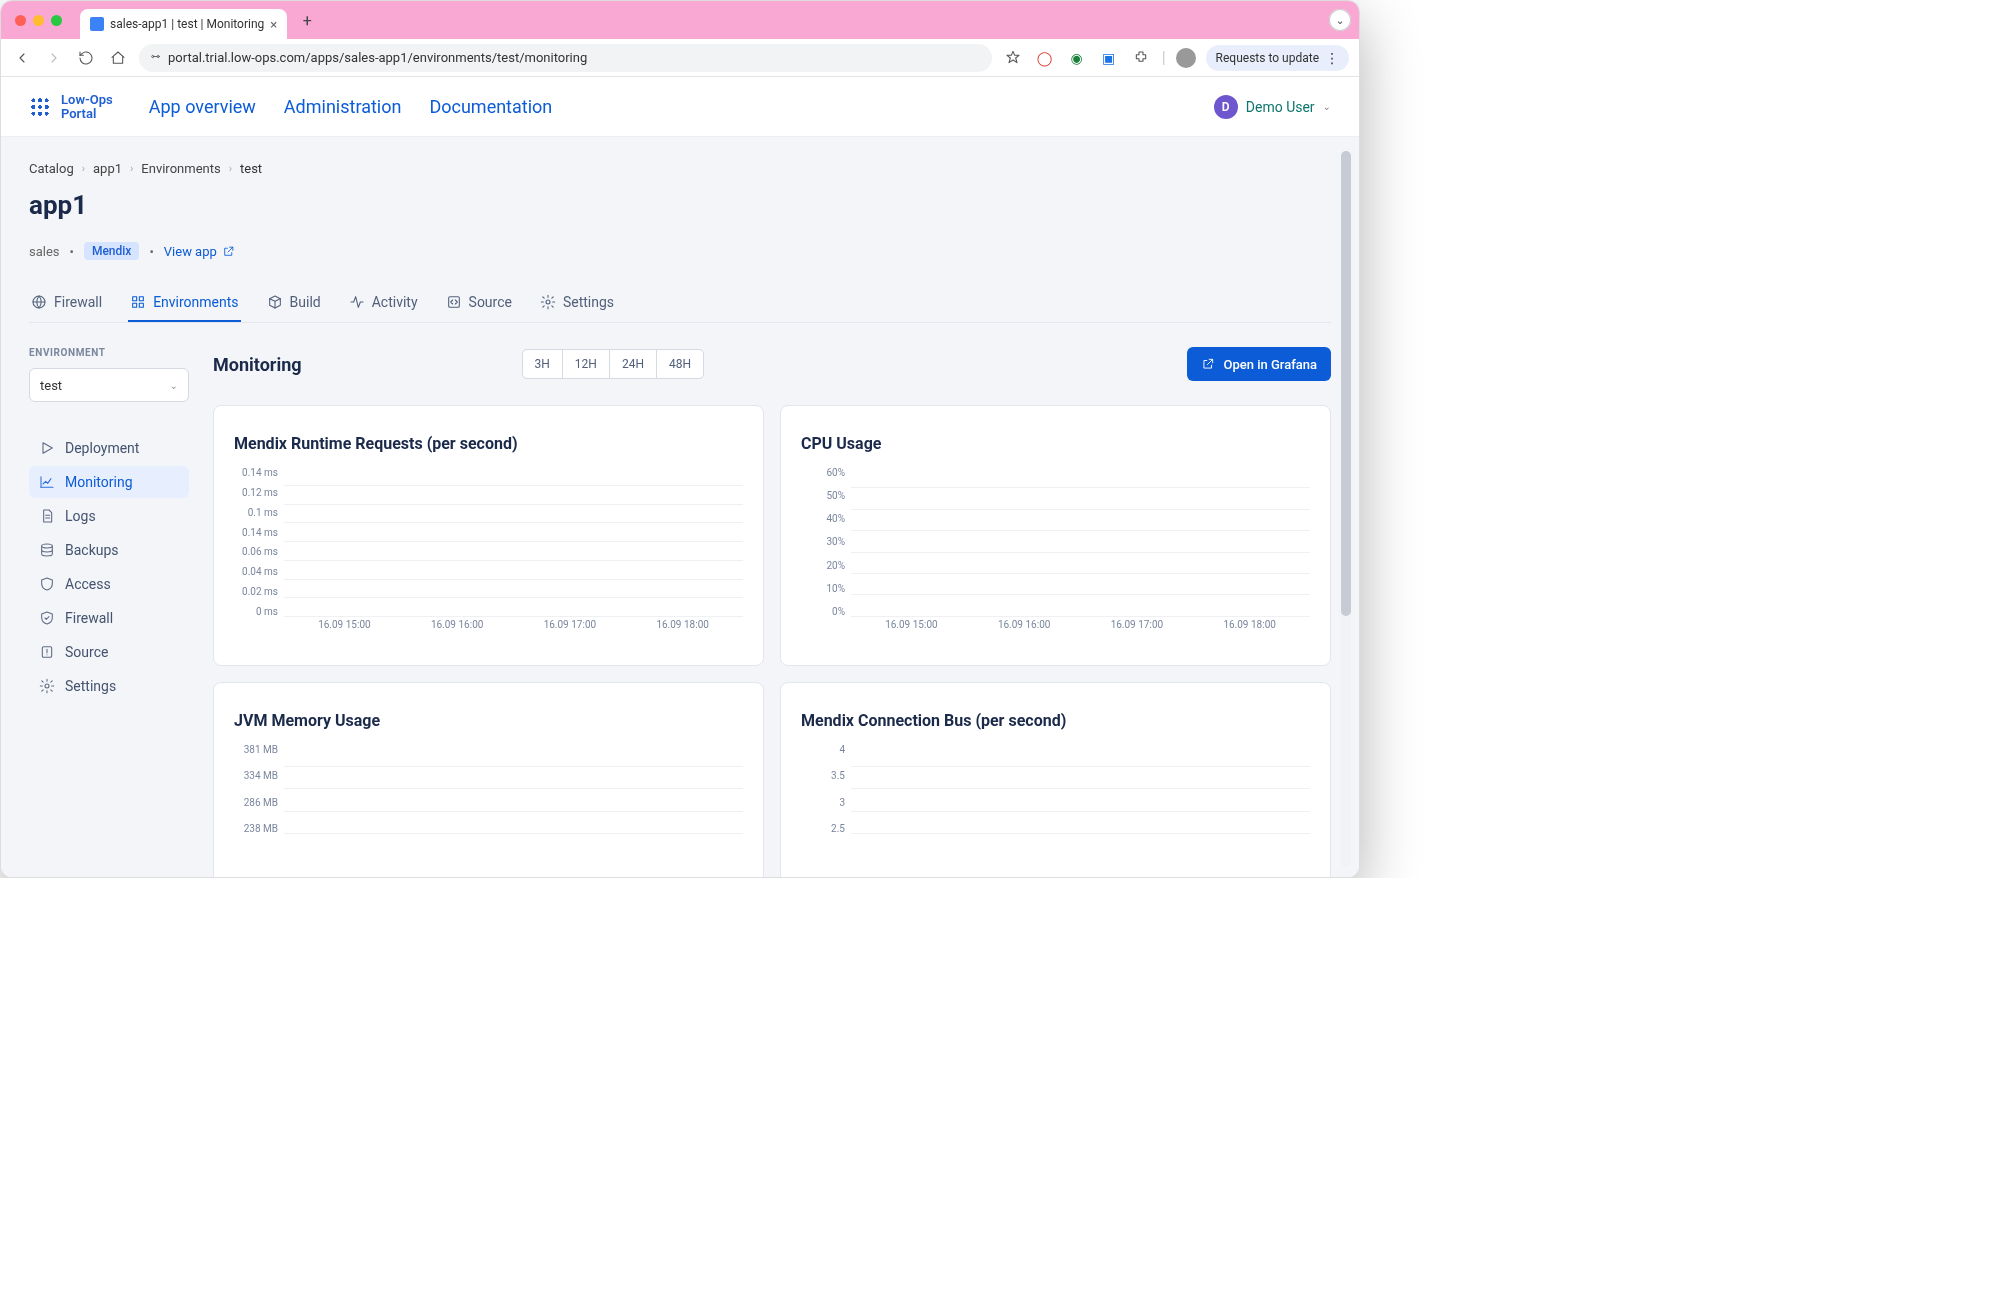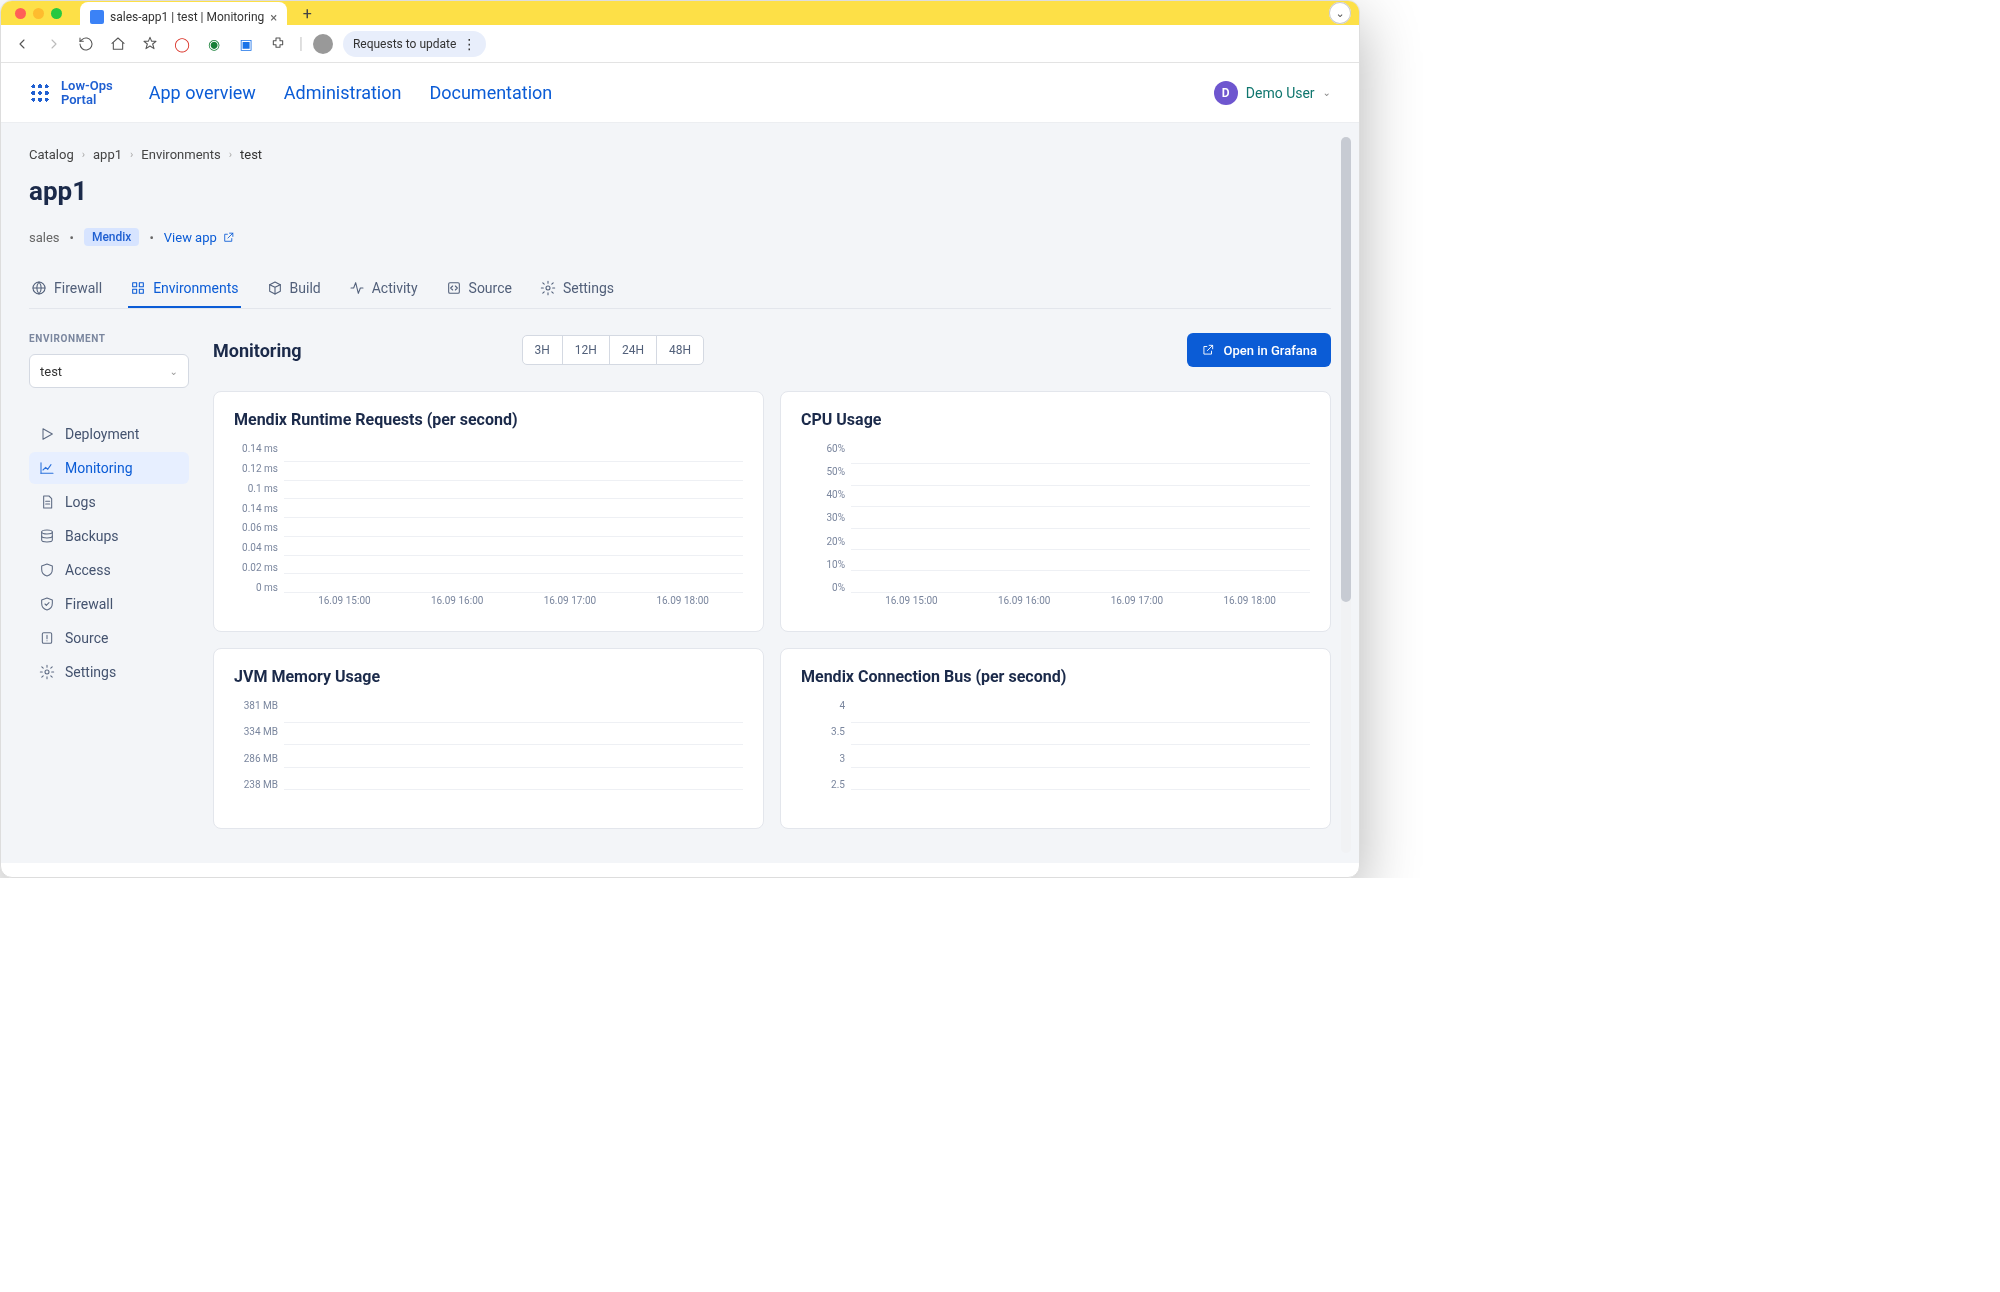--- a/index.html
+++ b/index.html
@@ -1,19 +1,19 @@
 <!DOCTYPE html>
 <html><head>
 <meta charset="utf-8">
 <style>
   * { box-sizing: border-box; margin: 0; padding: 0; }
   body { font-family: -apple-system, BlinkMacSystemFont, "Segoe UI", Roboto, Helvetica, Arial, sans-serif; background: #fff; }
   .browser-window { width: 1360px; height: 878px; margin: 0; border-radius: 12px; overflow: hidden; box-shadow: 0 20px 60px rgba(0,0,0,0.3); background: #fff; border: 1px solid #ddd; }
   
-  .tabbar { height: 24px; background: #fde047; display: flex; align-items: center; padding: 0 8px; gap: 8px; }
+  .tabbar { height: 38px; background: #f9a8d4; display: flex; align-items: center; padding: 0 8px; gap: 8px; }
   .traffic { display: flex; gap: 7px; margin-left: 6px; margin-right: 10px; }
   .dot { width: 11px; height: 11px; border-radius: 50%; }
   .dot.red { background: #ff5f57; } .dot.yellow { background: #febc2e; } .dot.green { background: #28c840; }
   .tab { height: 30px; background: #fff; border-radius: 8px 8px 0 0; display: flex; align-items: center; padding: 0 10px; font-size: 12px; color: #333; gap: 6px; margin-top: 8px; min-width: 170px; }
   .tab .favicon { width: 14px; height: 14px; background: #3b82f6; border-radius: 2px; }
   .tab .close { margin-left: auto; font-size: 13px; color: #666; cursor: pointer; }
   .newtab { width: 24px; height: 24px; display: flex; align-items: center; justify-content: center; color: #444; font-size: 16px; cursor: pointer; }
   .tabbar .spacer { flex: 1; }
   .tabbar .chev { width: 22px; height: 22px; border-radius: 50%; background: #fff; display: flex; align-items: center; justify-content: center; font-size: 11px; color: #555; cursor: pointer; box-shadow: 0 0 0 1px #ccc inset; }
   .urlbar { height: 38px; background: #fff; border-bottom: 1px solid #e3e3e3; display: flex; align-items: center; padding: 0 10px; gap: 10px; }
@@ -80,21 +80,21 @@
   .mainhead h2 { font-size: 18px; font-weight: 700; color: #1b2a4a; }
   .rangebtns { display:flex; margin-left: 200px; }
   .rbtn { height: 30px; padding: 0 12px; font-size: 12px; color: #52607a; background: #fff; border: 1px solid #d4d9e2; margin-left:-1px; cursor:pointer; display:flex; align-items:center;}
   .rbtn:first-child { border-radius: 5px 0 0 5px; margin-left:0;}
   .rbtn:last-child { border-radius: 0 5px 5px 0; }
   .rbtn.active { background:#fff; }
   .mainhead .flex1 { flex:1; }
   .grafanabtn { background: #0b5cd6; color:#fff; height: 34px; padding: 0 14px; border-radius: 6px; font-size: 13px; font-weight: 500; display:flex; align-items:center; gap:8px; cursor:pointer; }
 
   .cards { display: grid; grid-template-columns: 1fr 1fr; gap: 16px; margin-top: 24px; }
-  .card { background: #fff; border: 1px solid #e3e6ec; border-radius: 8px; padding: 18px 20px; }
+  .card { background: #fff; border: 1px solid #e3e6ec; border-radius: 8px; padding: 28px 20px; }
   .card h3 { font-size: 16px; font-weight: 700; color: #1b2a4a; margin-bottom: 14px; }
   .chart { position: relative; height: 170px; display:flex; }
   .chart.short { height: 110px; }
   .yaxis { width: 50px; display:flex; flex-direction:column; justify-content:space-between; align-items:flex-end; padding-right: 6px; font-size: 10px; color: #7a869e; height: calc(100% - 20px); }
   .plot { flex:1; position:relative; }
   .grid { position:absolute; inset:0 0 20px 0; }
   .gridy { border-bottom:1px solid #eef0f4; height: 12.5%; }
   .chart[data-yticks="8"] .gridy { height: 12.5%; }
   .chart[data-yticks="7"] .gridy { height: 14.28%; }
   .chart[data-yticks="4"] .gridy { height: 25%; }
@@ -145,20 +145,30 @@
       <svg class="ic" viewBox="0 0 24 24">
           <path d="M3 12a9 9 0 1 0 3-6.7L3 8"></path>
           <path d="M3 3v5h5"></path>
         </svg>
     </div>
     <div class="navbtn">
       <svg class="ic" viewBox="0 0 24 24">
           <path d="M3 11l9-8 9 8"></path>
           <path d="M5 10v10h14V10"></path>
         </svg>
+    </div>
+    <div class="urlfield">
+      <span class="lock">
+        <svg class="ic" viewBox="0 0 24 24" style="width:13px;height:13px">
+            <circle cx="7" cy="12" r="2"></circle>
+            <circle cx="17" cy="12" r="2"></circle>
+            <path d="M9 12h6"></path>
+          </svg>
+      </span>
+      <span>portal.trial.low-ops.com/apps/sales-app1/environments/test/monitoring</span>
     </div>
     <div class="navbtn">
       <svg class="ic" viewBox="0 0 24 24">
           <path d="M12 2l2.5 6H21l-5 4 2 7-6-4-6 4 2-7-5-4h6.5z"></path>
         </svg>
     </div>
     <div class="ext red">◯</div>
     <div class="ext green">◉</div>
     <div class="ext blue">▣</div>
     <div class="navbtn">

